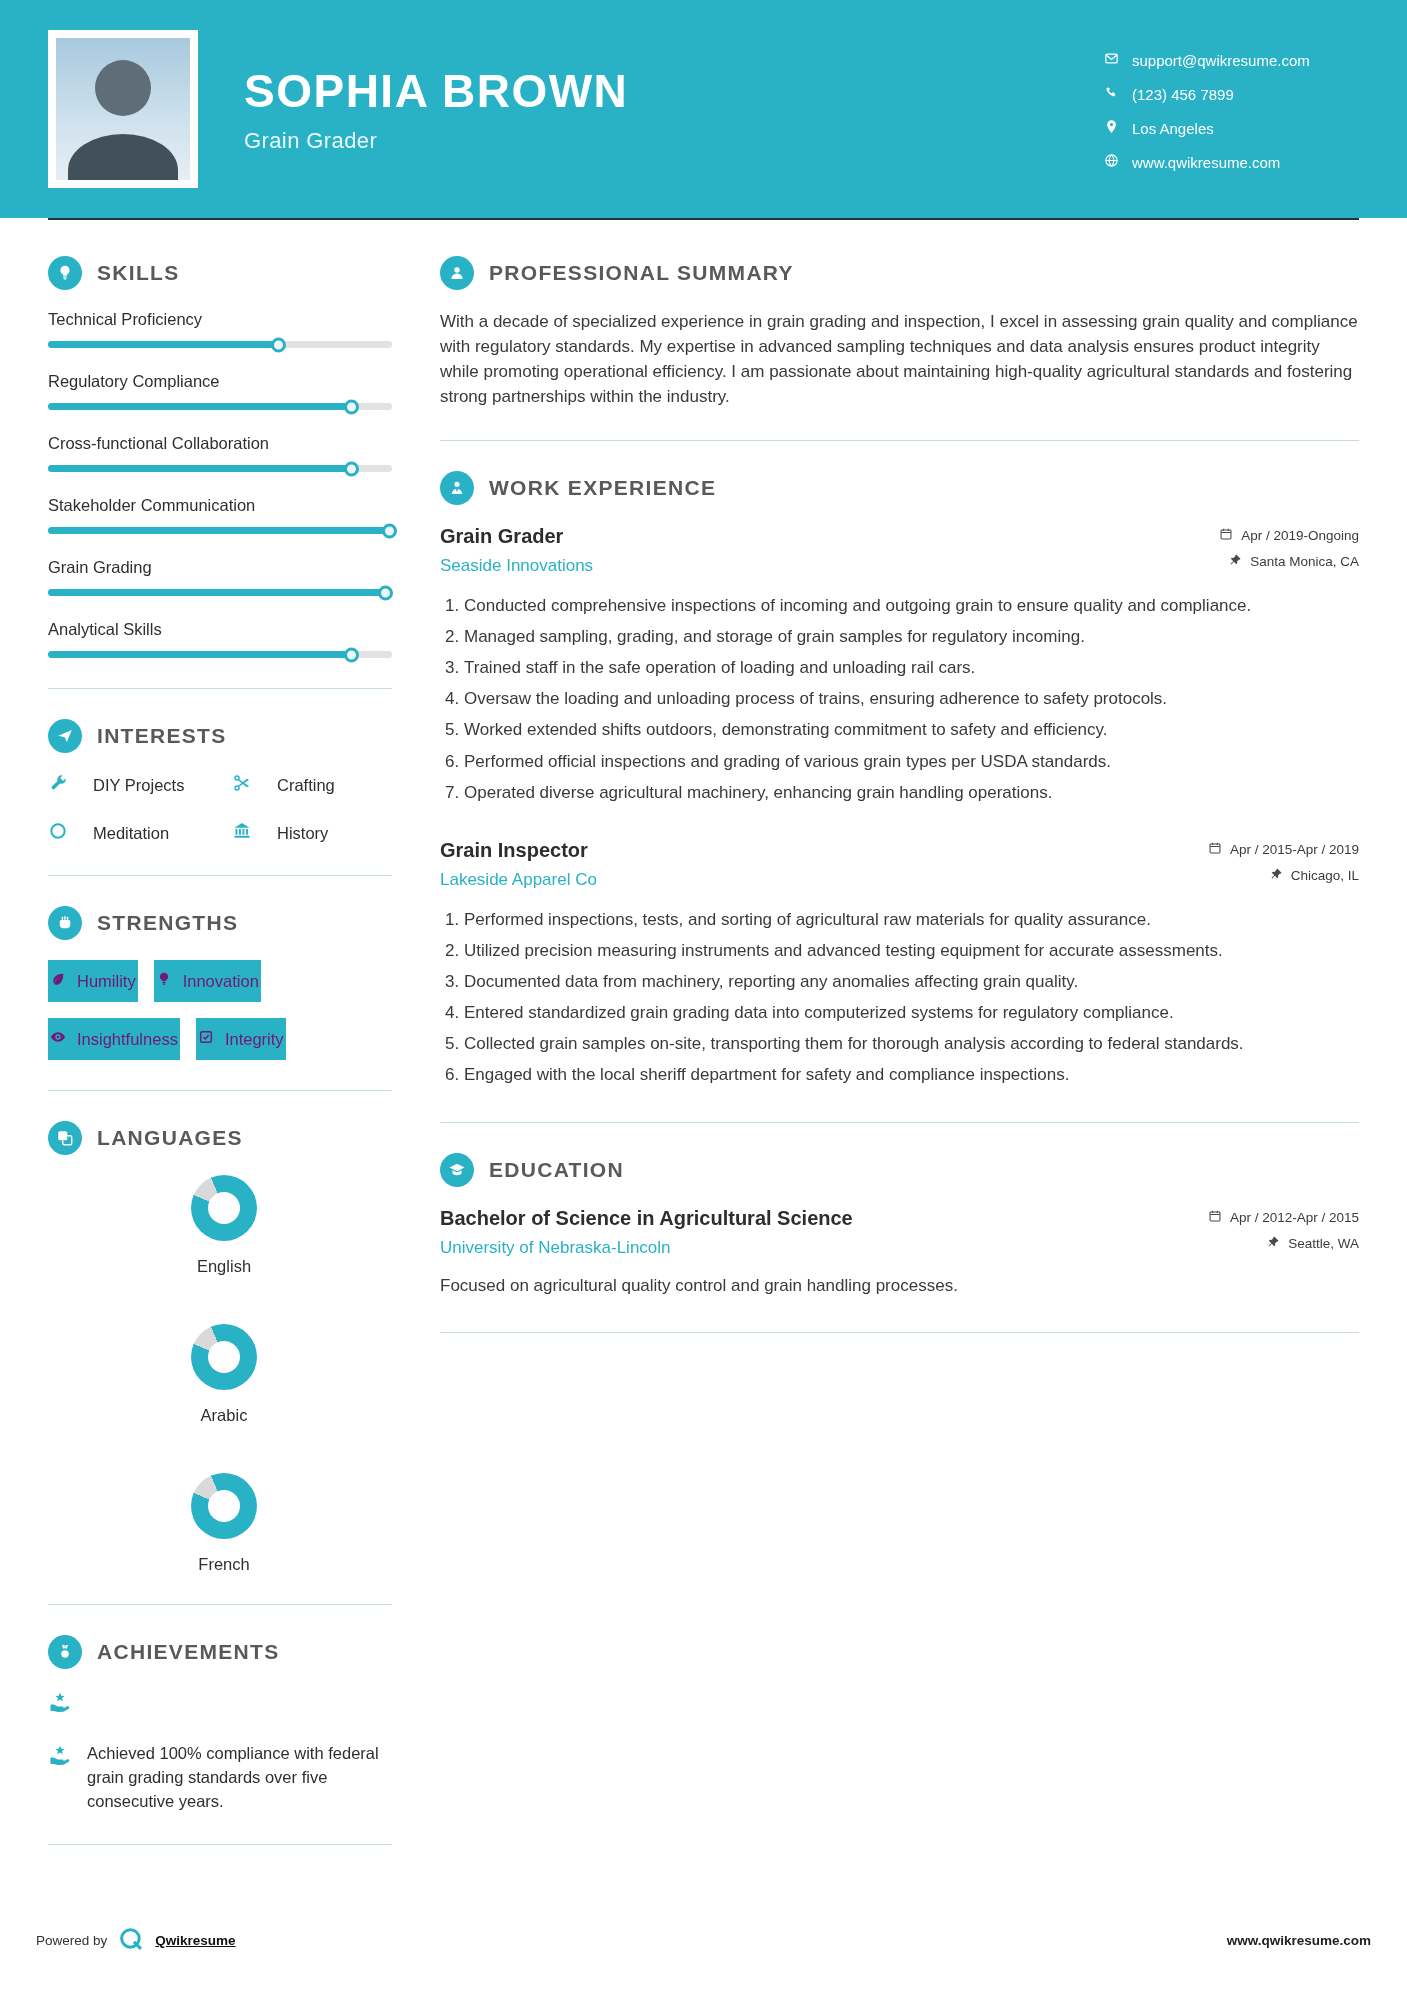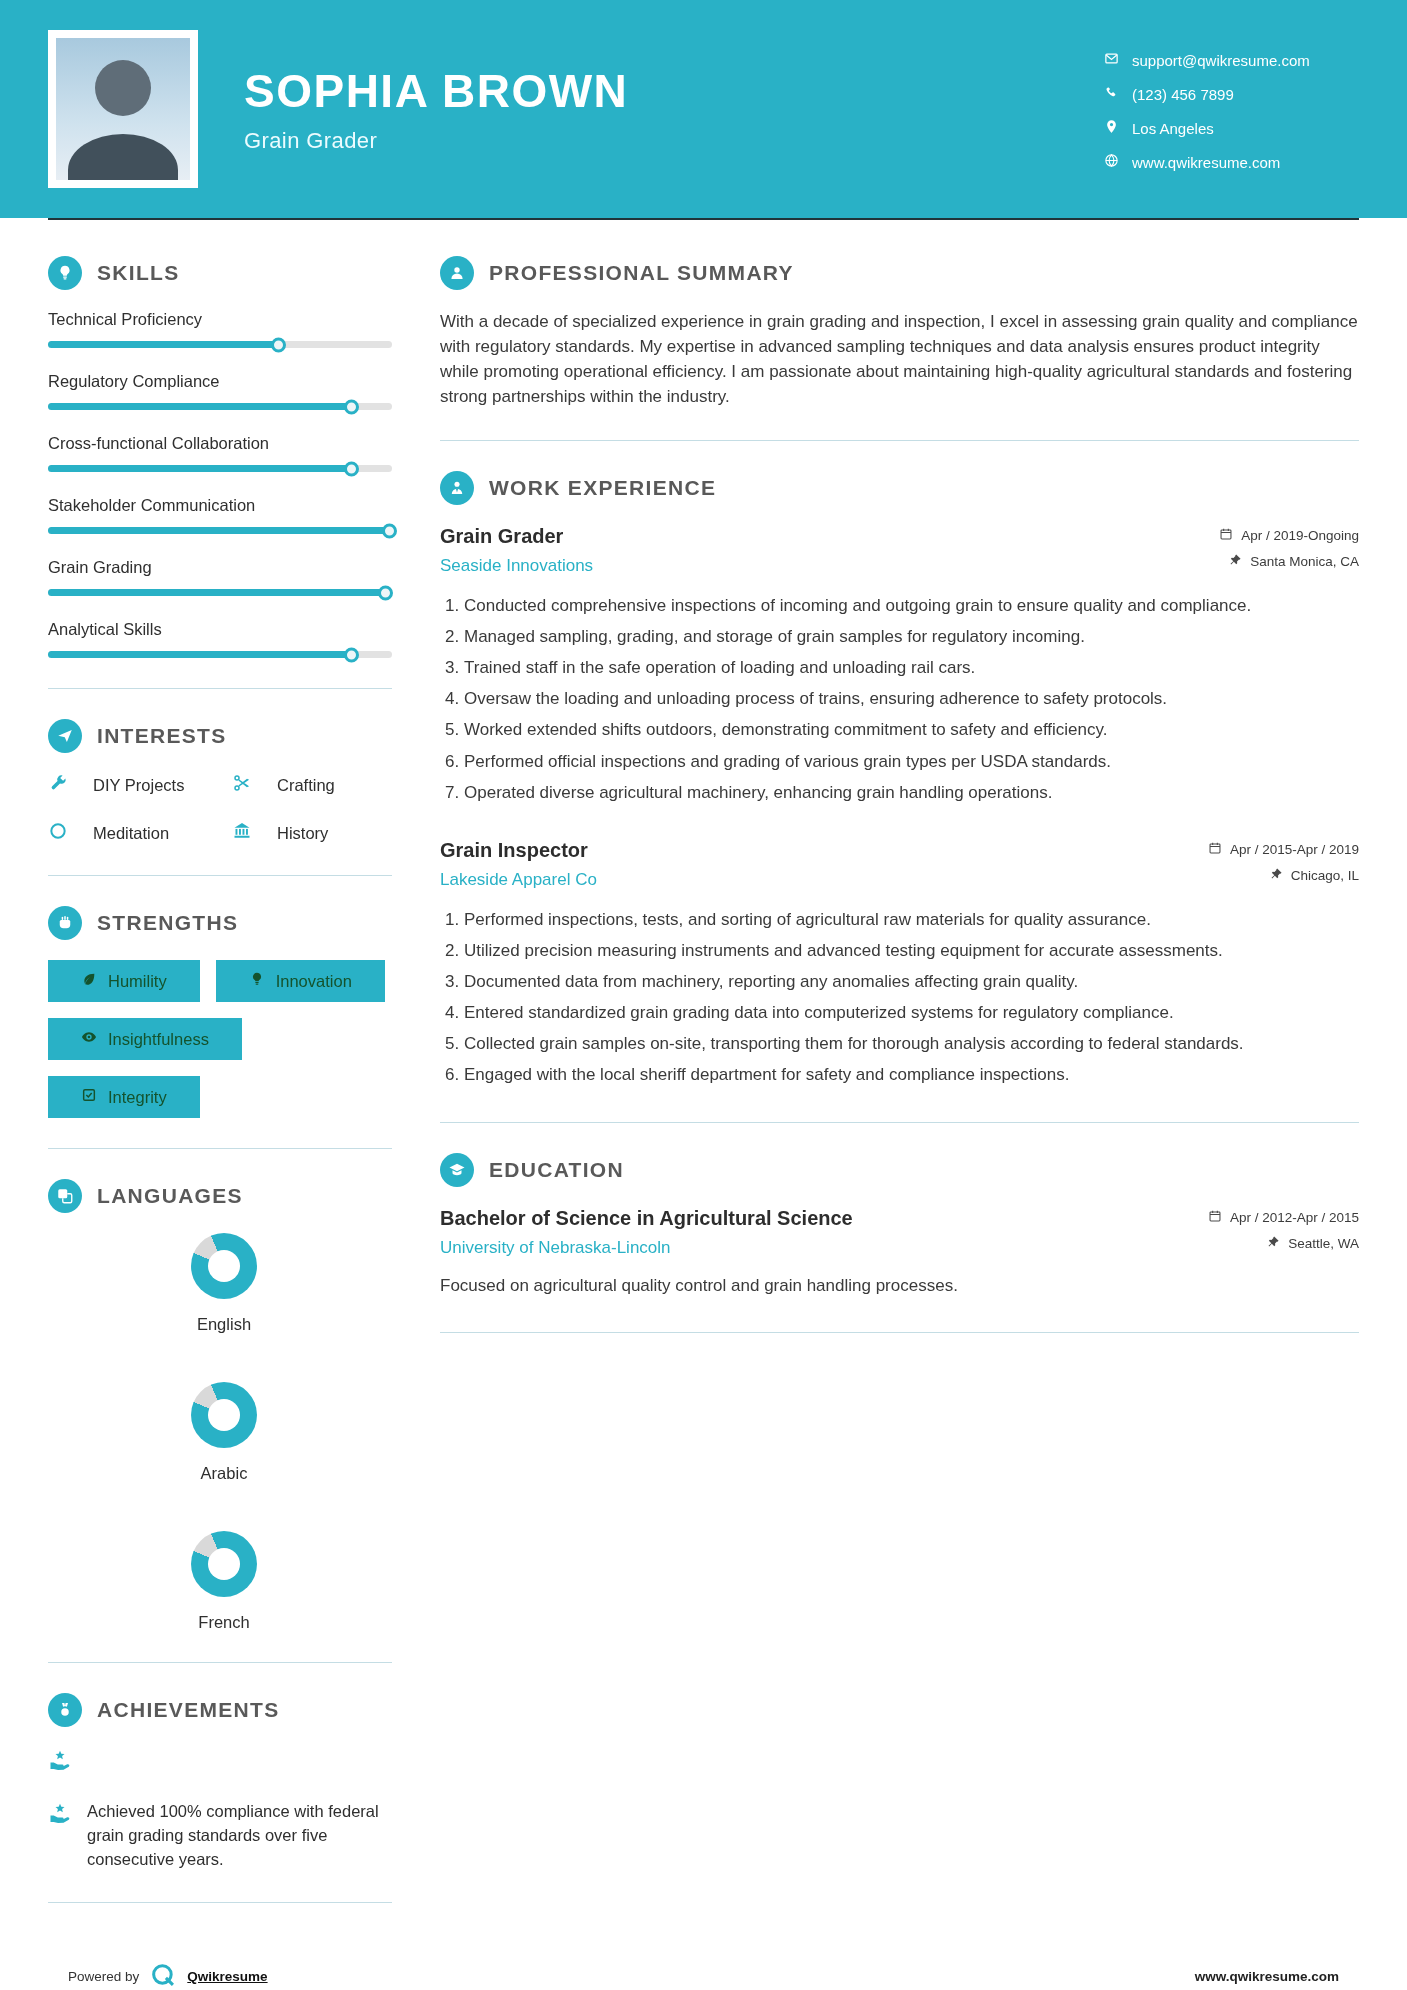--- a/index.html
+++ b/index.html
@@ -52,21 +52,21 @@
                 border: 3px solid var(--accent); }
 
   
   .interests-grid { display: grid; grid-template-columns: 1.15fr 1fr; row-gap: 24px; }
   .interest { display: flex; align-items: center; gap: 25px; font-size: 16.5px; color: #2f2f2f; }
   .interest svg { width: 20px; height: 20px; color: var(--accent); flex-shrink: 0; }
 
   
   .chips { display: flex; flex-wrap: wrap; gap: 16px; }
   .chip { display: inline-flex; align-items: center; gap: 11px; background: var(--accent);
-          color: #14532d; font-size: 16.5px; padding: 11px 33px; }
+          color: #701a75; font-size: 16.5px; padding: 11px 2px; }
   .chip svg { width: 16px; height: 16px; }
 
   
   .langs { display: flex; gap: 48px; padding-left: 8px; flex-direction: column; }
   .lang { display: flex; flex-direction: column; align-items: center; gap: 16px; }
   .donut { width: 66px; height: 66px; border-radius: 50%; position: relative; }
   .donut::after { content: ""; position: absolute; inset: 17px; background: #fff;
                   border-radius: 50%; }
   .lang-label { font-size: 16.5px; color: #2f2f2f; }
 
@@ -85,21 +85,21 @@
           padding-top: 2px; }
   .meta-row { display: flex; align-items: center; gap: 8px; font-size: 13.5px;
               color: #3c3c3c; }
   .meta-row svg { width: 14px; height: 14px; color: #4a4a4a; flex-shrink: 0; }
   ol.bullets { margin: 18px 0 0; padding-left: 24px; }
   ol.bullets li { font-size: 17px; line-height: 1.42; color: #3a3a3a; margin-bottom: 7px; }
   .edu-desc { font-size: 17px; color: #3a3a3a; margin-top: 16px; line-height: 1.45; }
 
   
   .footer { margin-top: auto; display: flex; justify-content: space-between;
-            align-items: center; padding: 28px 68px 34px; }
+            align-items: center; padding: 28px 36px 34px; }
   .powered { display: flex; align-items: center; gap: 10px; font-size: 13.5px; color: #333; }
   .powered svg { width: 28px; height: 28px; color: var(--accent); }
   .brand-link { font-weight: 700; color: #111; text-decoration: underline; cursor: pointer; }
   .footer-site { font-size: 13.5px; font-weight: 700; color: #222; }
 </style>
 </head>
 <body>
 
 <div class="page">
 

